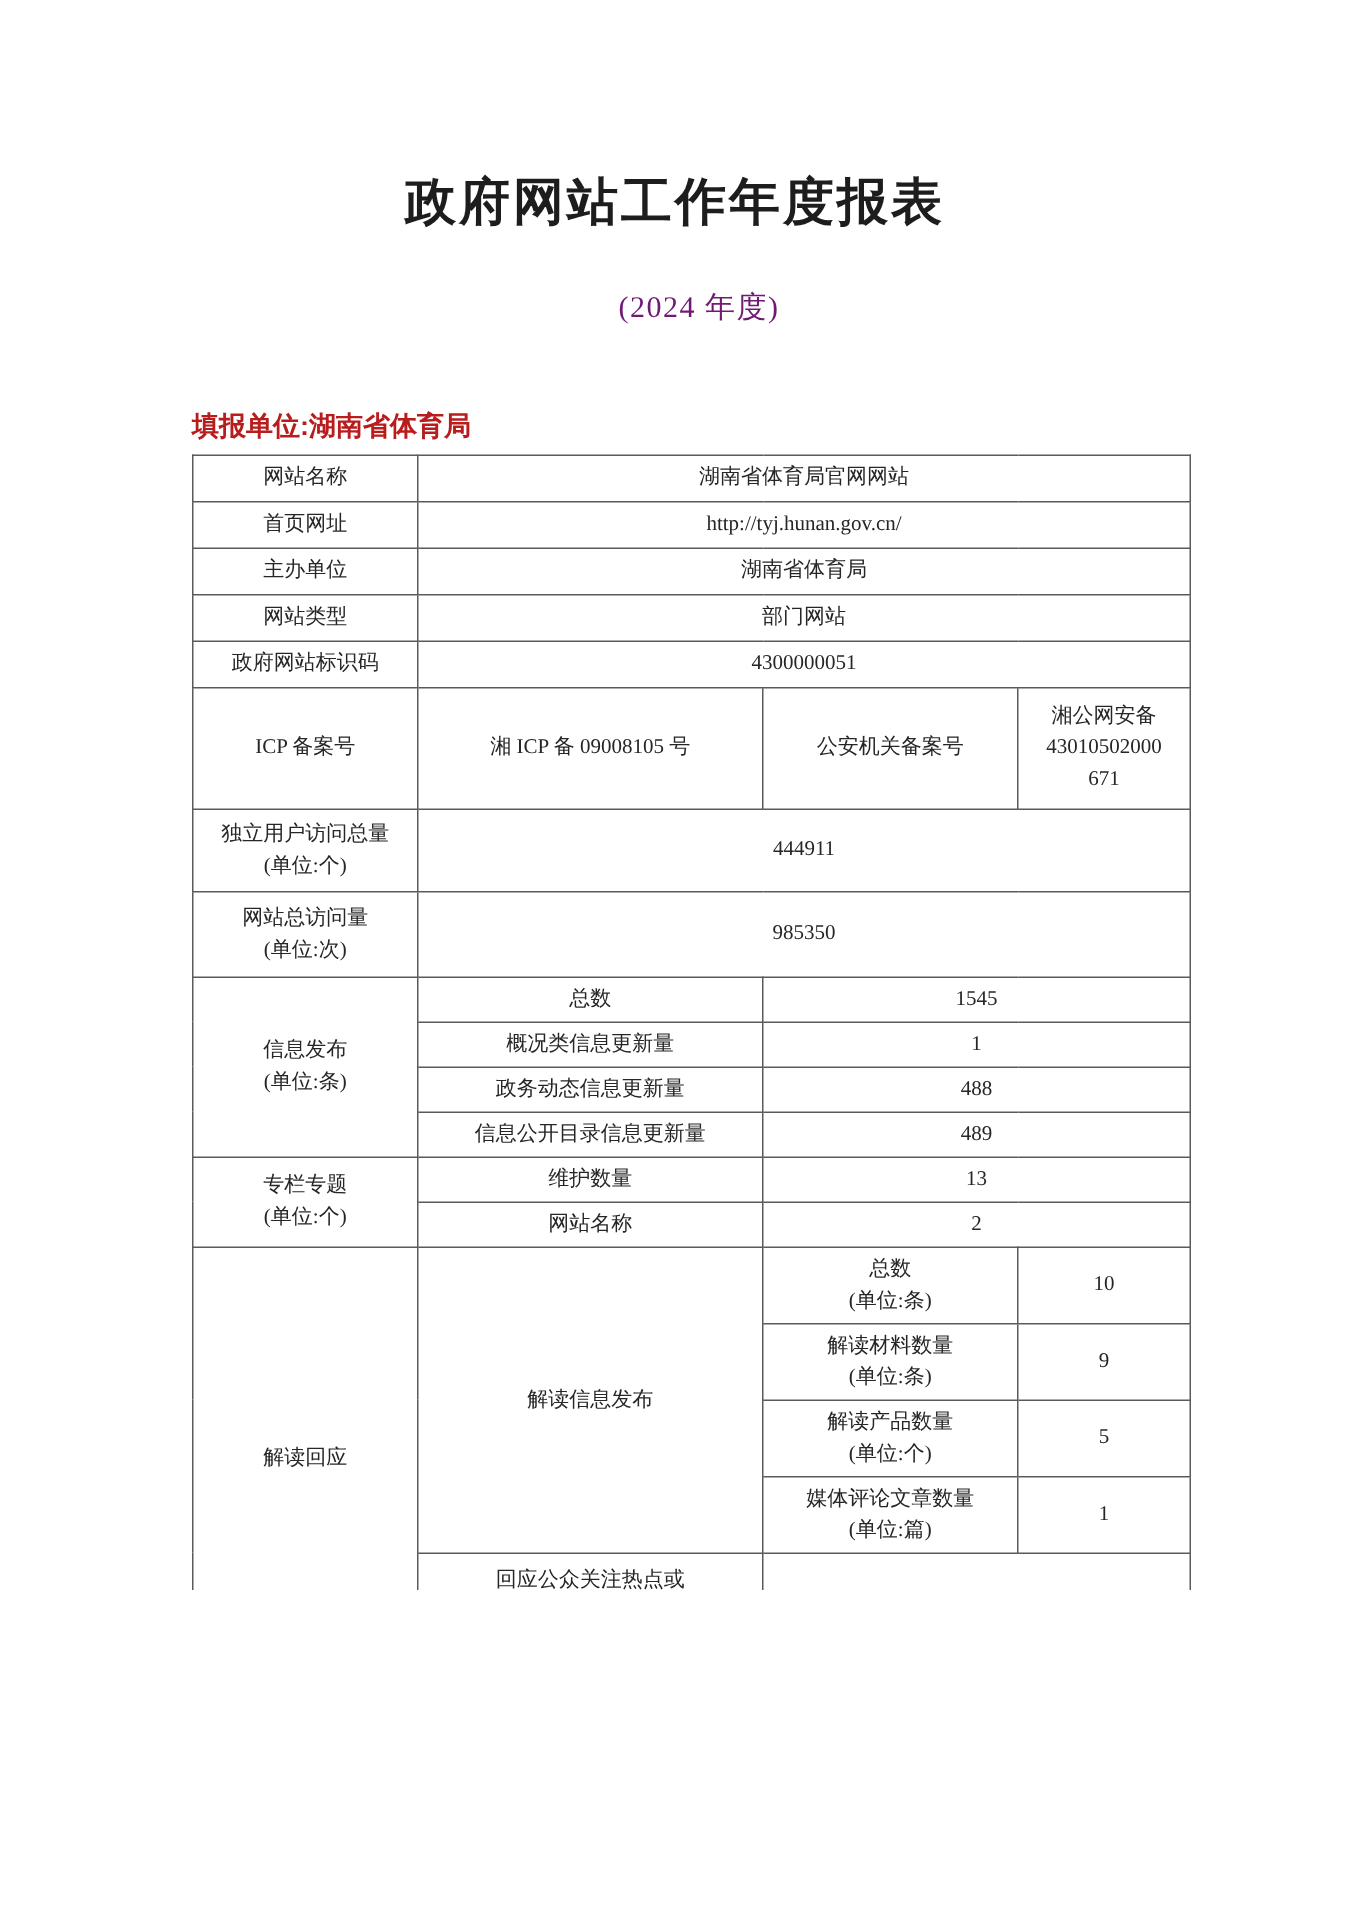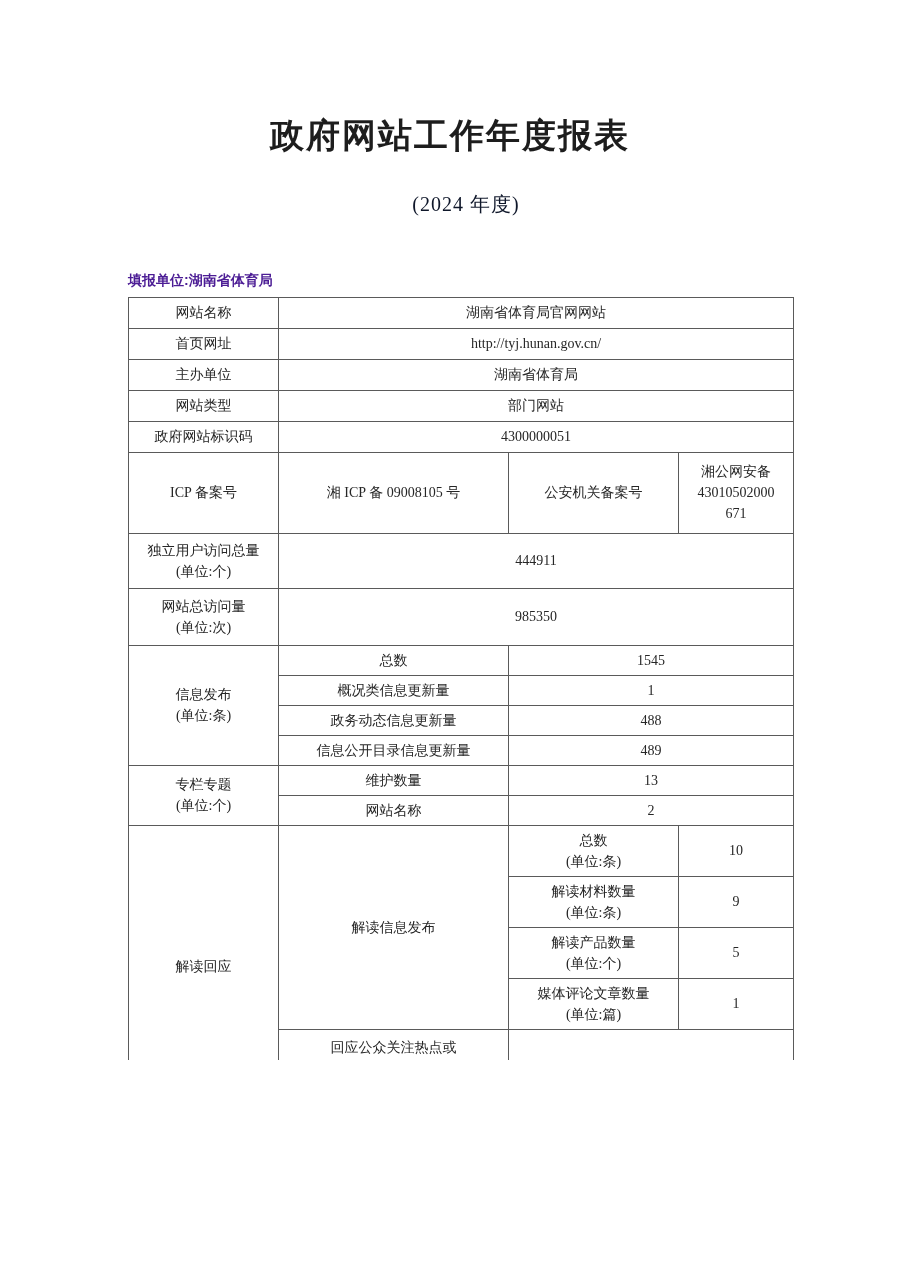--- a/index.html
+++ b/index.html
@@ -20,30 +20,30 @@
     font-weight: bold;
     font-size: 34px;
     letter-spacing: 2px;
     color: #1d1d1d;
     line-height: 1.25;
   }
   .doc-subtitle {
     margin-top: 34px;
     text-align: center;
     font-size: 20px;
-    color: #0f172a;
+    color: #701a75;
     letter-spacing: 1px;
     margin-left: 32px;
   }
   .reporting-unit {
     margin: 54px 0 7px 128px;
     font-family: "Liberation Sans", "DejaVu Sans", sans-serif;
     font-weight: bold;
-    font-size: 14px;
-    color: #4c1d95;
+    font-size: 18px;
+    color: #b91c1c;
   }
   table.report {
     margin-left: 128px;
     border-collapse: collapse;
     table-layout: fixed;
     width: 665px;
   }
   table.report td {
     border: 1.5px solid #5a5a5a;
     text-align: center;

